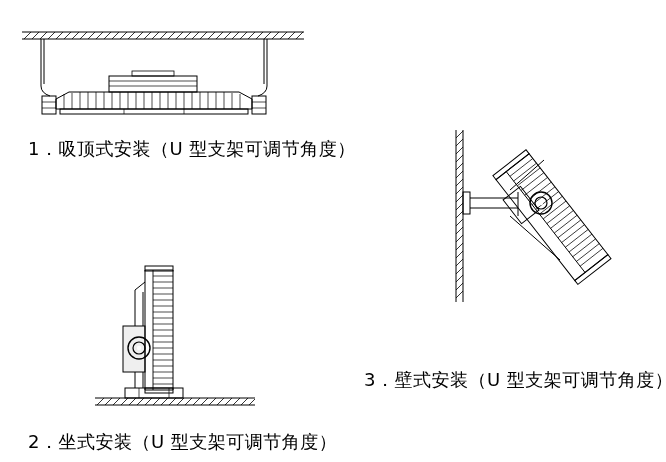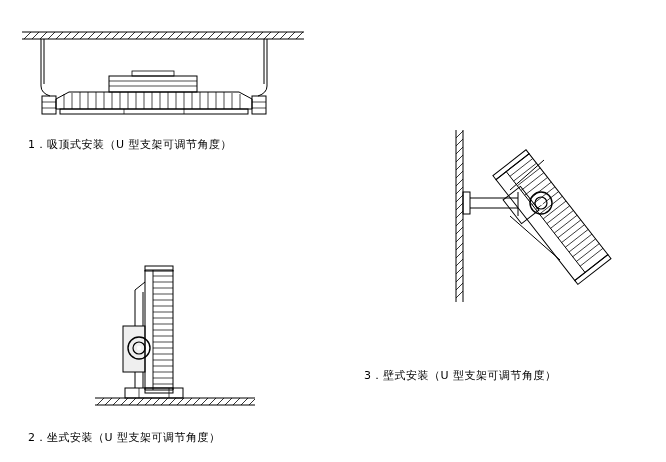--- a/index.html
+++ b/index.html
@@ -20,21 +20,21 @@
     left: 0; top: 0;
     width: 666px;
     height: 462px;
   }
   .fig {
     position: absolute;
   }
   .caption {
     position: absolute;
     font-family: "DejaVu Sans", sans-serif;
-    font-size: 11px;
+    font-size: 18px;
     letter-spacing: 0.5px;
     color: #000000;
     white-space: nowrap;
   }
   svg { display: block; overflow: visible; }
   .ln { stroke: #000; fill: none; }
 </style>
 </head>
 <body>
 

